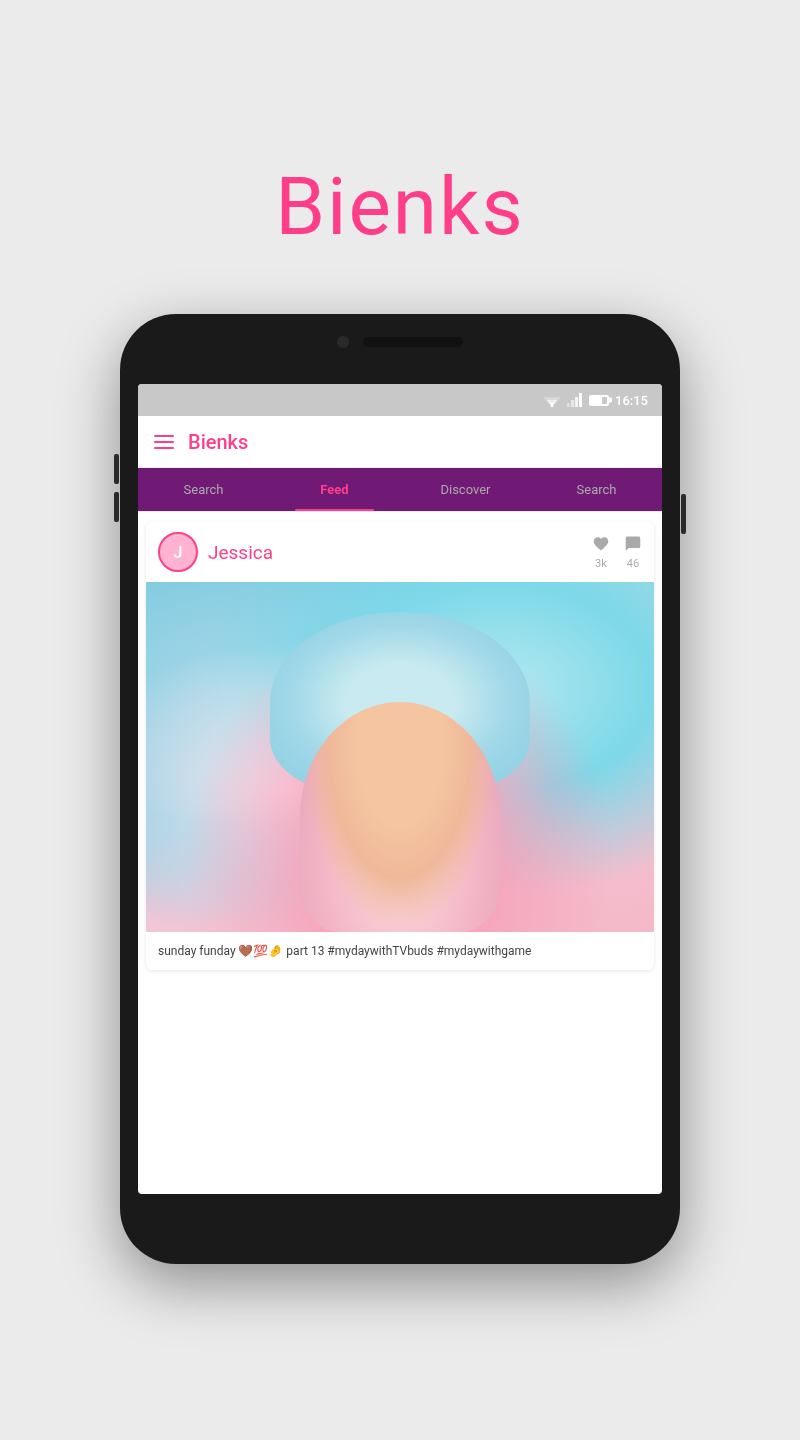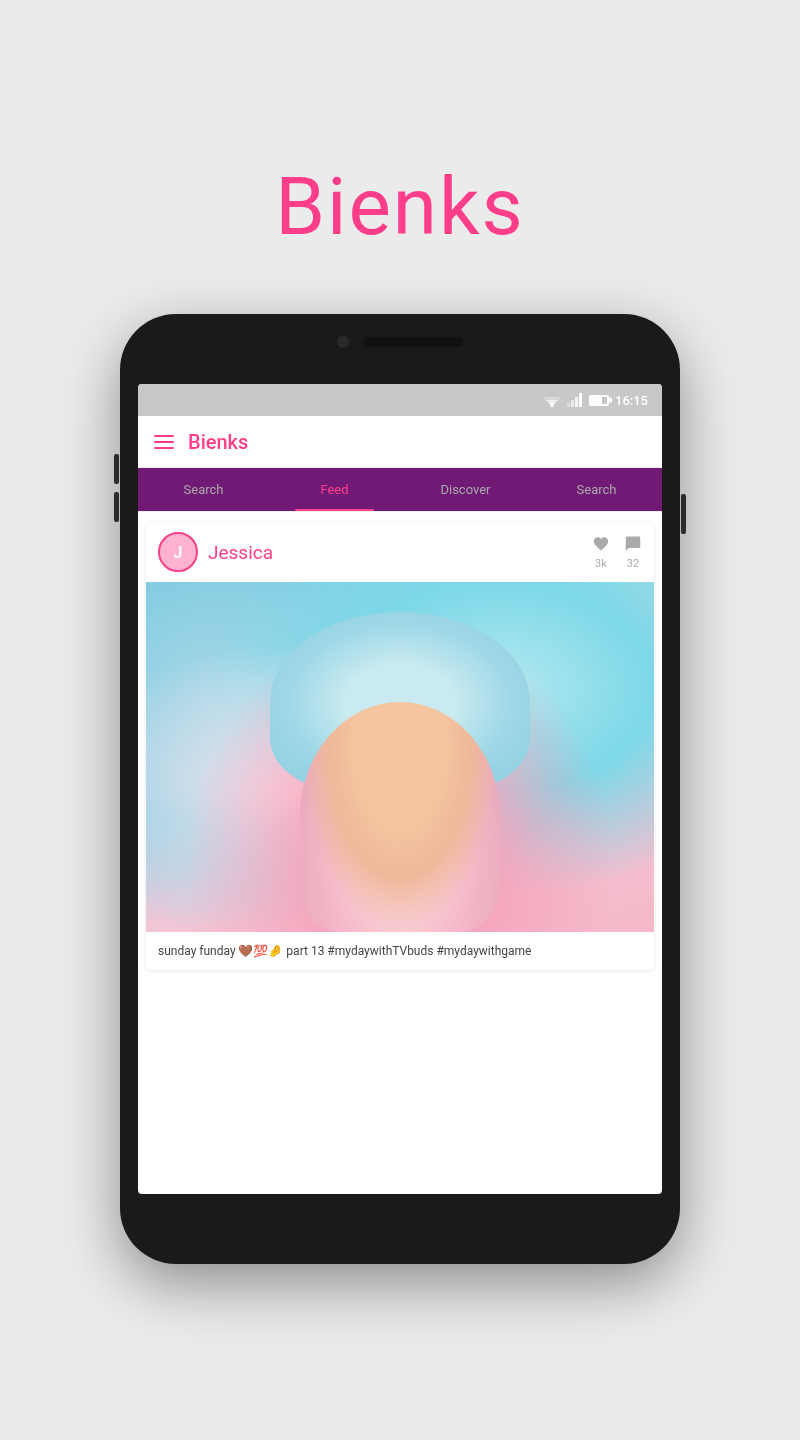--- a/index.html
+++ b/index.html
@@ -173,21 +173,21 @@
       align-items: center;
       justify-content: center;
       font-size: 13px;
       color: #aaa;
       cursor: pointer;
       position: relative;
     }
 
     .tab-item.active {
       color: #ff3e8a;
-      font-weight: 400;
+      font-weight: 700;
     }
 
     .tab-item.active::after {
       content: '';
       position: absolute;
       bottom: 0;
       left: 20%;
       right: 20%;
       height: 2px;
       background: #ff3e8a;
@@ -424,21 +424,21 @@
             <div class="stat-item">
               <svg width="18" height="16" viewBox="0 0 24 22">
                 <path d="M12 21.35l-1.45-1.32C5.4 15.36 2 12.28 2 8.5 2 5.42 4.42 3 7.5 3c1.74 0 3.41.81 4.5 2.09C13.09 3.81 14.76 3 16.5 3 19.58 3 22 5.42 22 8.5c0 3.78-3.4 6.86-8.55 11.54L12 21.35z" fill="#aaa"></path>
               </svg>
               <span class="stat-count">3k</span>
             </div>
             <div class="stat-item">
               <svg width="18" height="16" viewBox="0 0 24 22">
                 <path d="M20 2H4c-1.1 0-2 .9-2 2v18l4-4h14c1.1 0 2-.9 2-2V4c0-1.1-.9-2-2-2z" fill="#aaa"></path>
               </svg>
-              <span class="stat-count">32</span>
+              <span class="stat-count">46</span>
             </div>
           </div>
         </div>
 
         <div class="post-image">
           <div class="bubble-gum"></div>
         </div>
 
         <div class="post-caption">sunday funday 🤎💯🤌 part 13 #mydaywithTVbuds
 #mydaywithgame</div>

